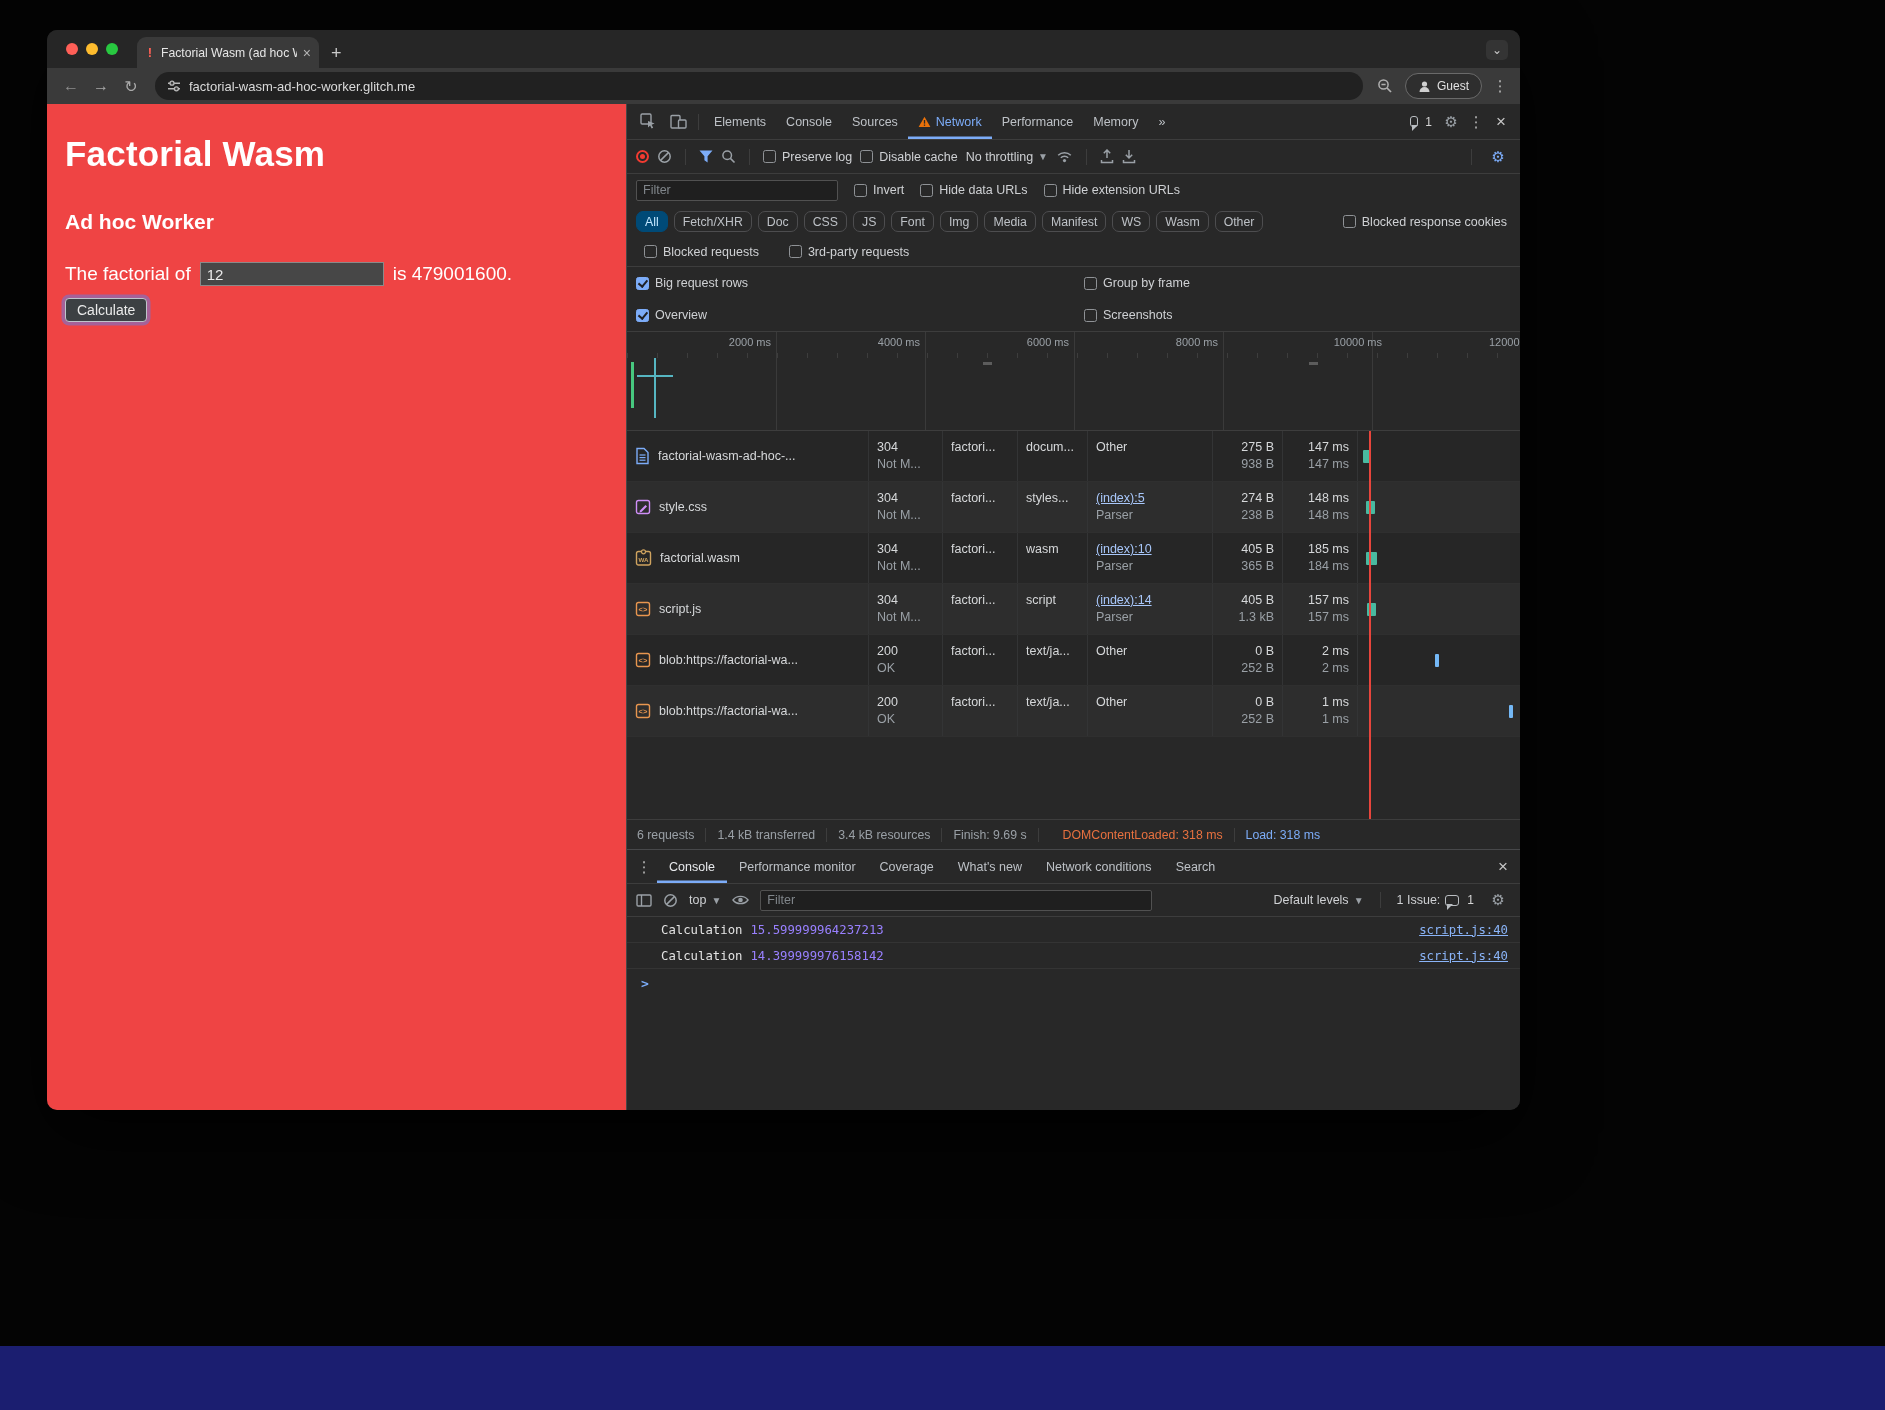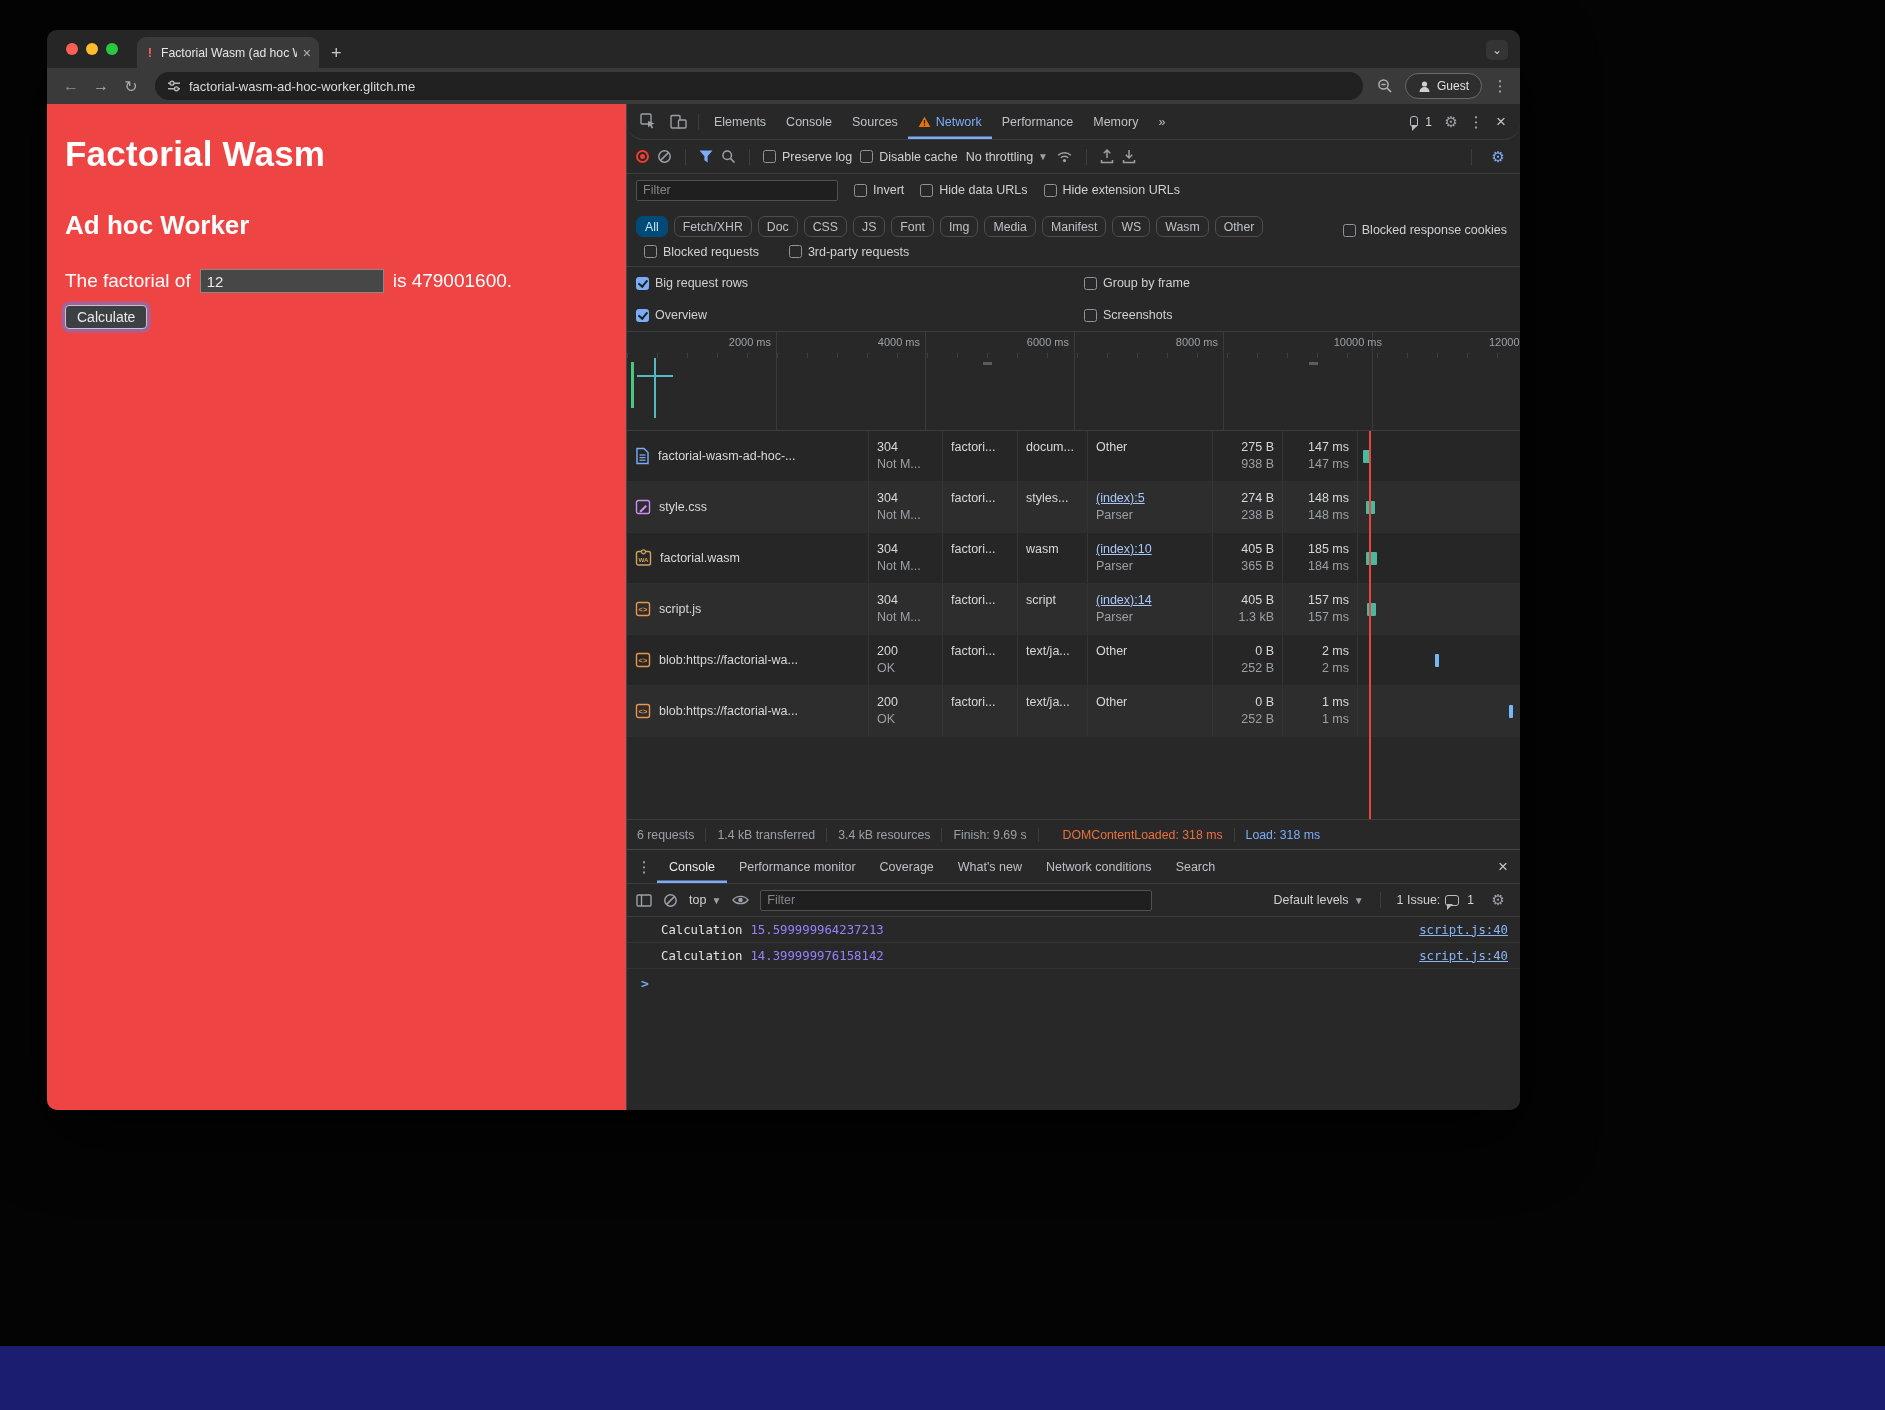--- a/index.html
+++ b/index.html
@@ -33,32 +33,32 @@
   .url-text{ color:#dadada; font-size:13px; }
   .zoom-ic{ display:flex; margin:0 4px; }
   .guest{ height:26px; border-radius:13px; border:1px solid #6a6a6a; background:#2e2e2e; display:flex; align-items:center; gap:6px; padding:0 12px; margin:0 6px; }
   .guest-label{ color:#e0e0e0; font-size:12px; }
   .kebab{ color:#b9b9b9; font-size:15px; width:20px; text-align:center; }
 
   
   .main{ flex:1; display:flex; min-height:0; }
   .page{ width:579px; flex:none; background:#ef4444; color:#fff; padding:30px 18px 0 18px; }
   .page h1{ font-size:35px; font-weight:bold; letter-spacing:.2px; }
-  .page h2{ font-size:26px; font-weight:bold; margin-top:36px; }
+  .page h2{ font-size:21px; font-weight:bold; margin-top:36px; }
   .calc-line{ margin-top:28px; font-size:19px; display:flex; align-items:center; white-space:pre; }
   .calc-input{ width:184px; height:24px; background:#474747; border:1px solid #8a8a8a; color:#eaeaea; font-size:15px; padding:0 6px; margin:0 9px; font-family:"Liberation Sans",sans-serif; }
   .calc-btn-row{ margin-top:12px; }
   .calc-btn{ font-size:14px; color:#eaeaea; background:#3c4043; border:1px solid #bfc5cb; border-radius:4px; padding:3px 11px; box-shadow:0 0 0 3.5px rgba(77,134,255,.45); font-family:"Liberation Sans",sans-serif; }
 
   
   .devtools{ flex:1; min-width:0; background:var(--bg); color:var(--txt); display:flex; flex-direction:column; border-left:1px solid #474747; font-size:12.5px; }
   .icbtn{ display:flex; align-items:center; justify-content:center; color:var(--dim); }
   .vdiv{ width:1px; height:16px; background:var(--line); margin:0 5px; flex:none; }
 
-  .dt-tabs{ height:36px; flex:none; display:flex; align-items:center; border-bottom:1px solid var(--line); padding:0 6px;border-radius:16px; }
+  .dt-tabs{ height:36px; flex:none; display:flex; align-items:center; border-bottom:1px solid var(--line); padding:0 6px; }
   .dt-tabs .icbtn{ width:30px; height:28px; }
   .dt-tab{ height:100%; display:flex; align-items:center; gap:5px; padding:0 10px; color:#bdc1c6; }
   .dt-tab.on{ color:var(--blue); box-shadow:inset 0 -2.5px 0 var(--blue); }
   .dt-right{ margin-left:auto; display:flex; align-items:center; gap:2px; }
   .badge-count{ font-size:12px; color:#d5d5d5; margin-left:3px; }
   .bubble{ width:14px; height:11px; border:1.5px solid #b9bdc1; border-radius:3px; position:relative; display:inline-block; }
   .bubble::after{ content:""; position:absolute; left:1px; bottom:-5px; border:3px solid transparent; border-top-color:#b9bdc1; border-left-color:#b9bdc1; }
   .gear{ font-size:15px; color:var(--dim); width:26px; text-align:center; }
   .gear.blue{ color:var(--blue); }
   .xclose{ font-size:17px; color:#c6c6c6; width:26px; text-align:center; }
@@ -70,21 +70,21 @@
   .cb{ width:13px; height:13px; border:1.5px solid #8f9296; border-radius:2.5px; position:relative; flex:none; }
   .cb.on{ background:var(--blue); border-color:var(--blue); }
   .cb.on::after{ content:""; position:absolute; left:3.2px; top:0.6px; width:3.6px; height:7px; border:solid #202124; border-width:0 2px 2px 0; transform:rotate(40deg); }
   .ddown{ display:flex; align-items:center; gap:5px; color:var(--txt); }
   .caret{ color:var(--dim); font-size:10px; }
 
   .filter-row{ height:32px; flex:none; display:flex; align-items:center; gap:16px; padding:0 9px; }
   .filter-input{ width:202px; height:21px; background:#1f1f1f; border:1px solid #515151; border-radius:2px; color:#e0e0e0; font-size:12.5px; padding:0 6px; font-family:"Liberation Sans",sans-serif; }
   .filter-input::placeholder{ color:#80868b; }
 
-  .chips-row{ height:31px; flex:none; display:flex; align-items:flex-end; gap:6px; padding:0 9px; }
+  .chips-row{ height:31px; flex:none; display:flex; align-items:center; gap:6px; padding:0 9px; }
   .chip{ padding:2.5px 8px; border-radius:7px; border:1px solid #4d4d4f; color:#bdc1c6; font-size:12.3px; }
   .chip.on{ background:#004a77; border-color:#004a77; color:#c2e7ff; }
   .chips-right{ margin-left:auto; padding-right:4px; }
 
   .blocked-row{ height:30px; flex:none; display:flex; align-items:center; gap:30px; padding:0 17px; border-bottom:1px solid var(--line); }
   .opts-row{ height:32px; flex:none; display:flex; align-items:center; padding:0 9px; }
   .opt-left{ width:448px; flex:none; }
 
   
   .timeline{ height:100px; flex:none; position:relative; border-top:1px solid var(--line); border-bottom:1px solid var(--line); overflow:hidden; }

